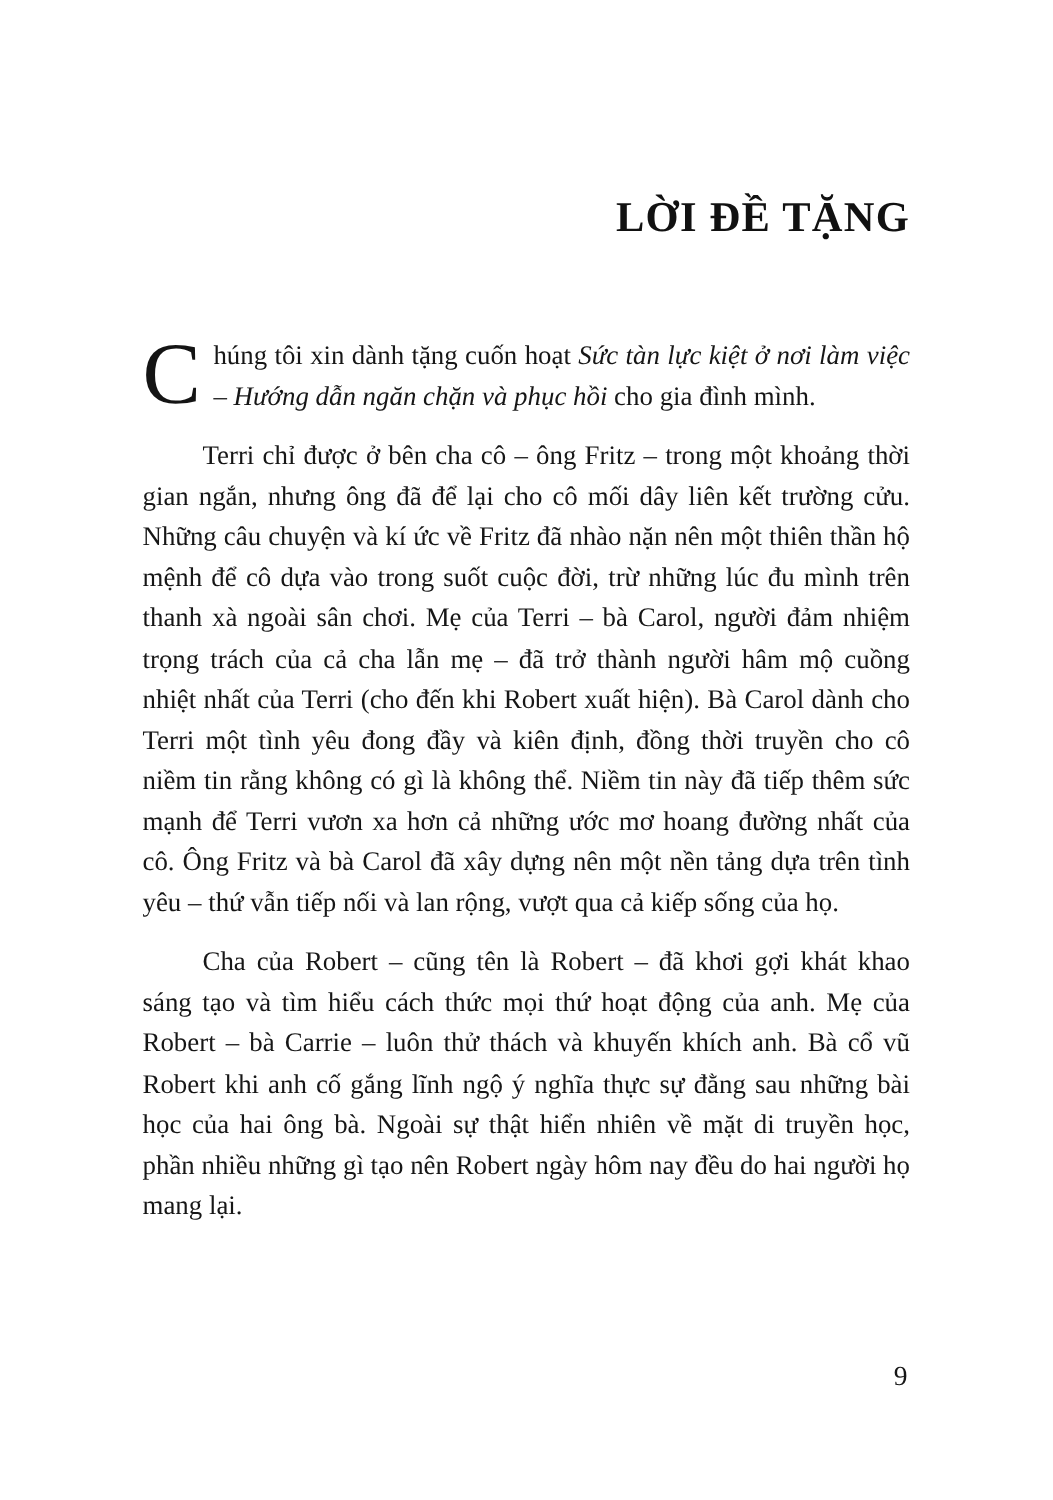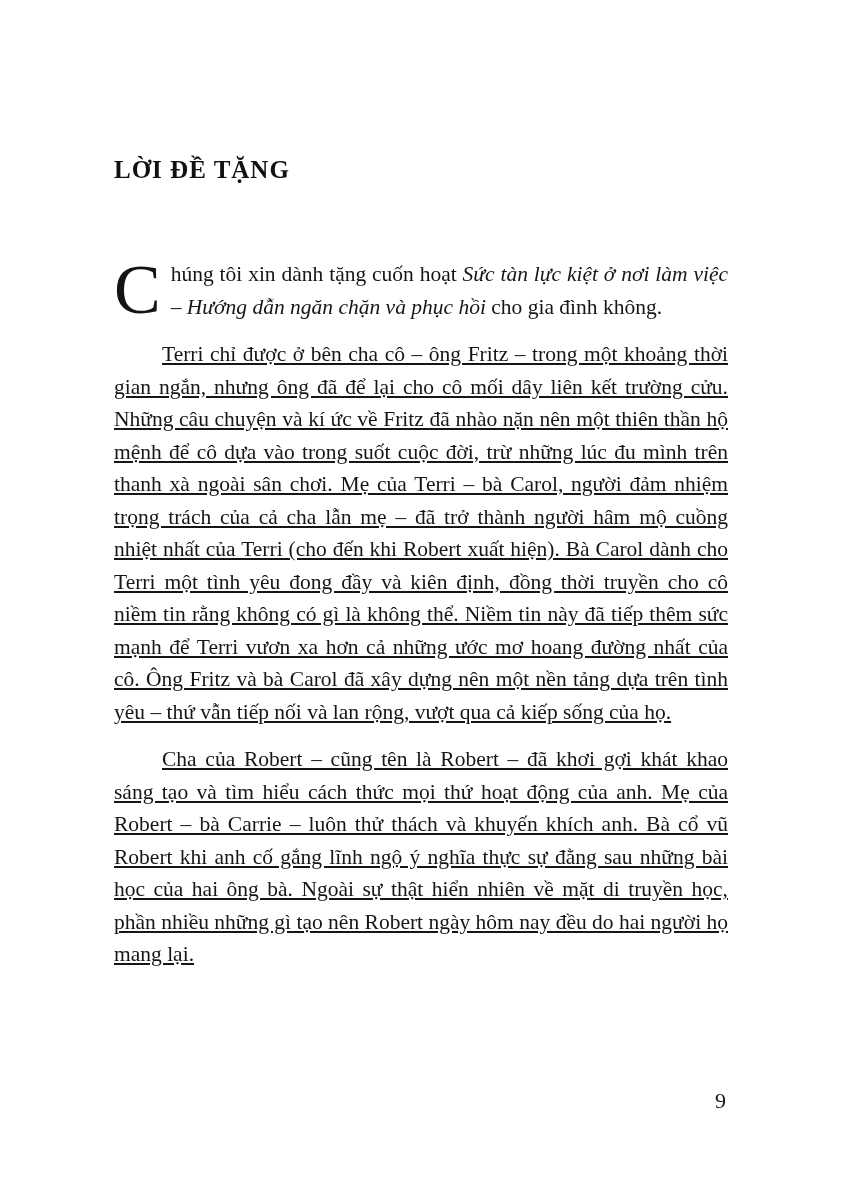--- a/index.html
+++ b/index.html
@@ -14,36 +14,36 @@
       position: relative;
       overflow: hidden;
     }
     .page {
       position: relative;
       width: 842px;
       height: 1200px;
       padding: 156px 114px 0 114px;
     }
     .chapter-title {
-      text-align: left;
+      text-align: right;
       font-weight: bold;
-      font-size: 25px;
+      font-size: 34px;
       letter-spacing: 1px;
       color: #111;
       margin-bottom: 74px;
       font-family: "Liberation Serif", "DejaVu Serif", serif;
     }
     .body-text {
       font-size: 21.5px;
       line-height: 32.5px;
       text-align: justify;
       color: #161616;
     }
     p.para { margin-bottom: 15px; }
-    p.indent { text-indent: 48px; text-decoration: underline; }
+    p.indent { text-indent: 48px; }
     .dropcap {
       float: left;
       font-size: 70px;
       line-height: 56px;
       padding: 4px 10px 0 0;
       color: #141414;
     }
     .italic { font-style: italic; }
     .page-number {
       position: absolute;
@@ -56,21 +56,21 @@
 </head>
 <body>
 
 <div class="page">
 
   <h1 class="chapter-title">LỜI ĐỀ TẶNG</h1>
 
   <div class="body-text">
 
     <p class="para">
-      <span class="dropcap">C</span><span>húng tôi xin dành tặng cuốn hoạt </span><span class="italic">Sức tàn lực kiệt ở nơi làm việc – Hướng dẫn ngăn chặn và phục hồi</span><span> cho gia đình không.</span>
+      <span class="dropcap">C</span><span>húng tôi xin dành tặng cuốn hoạt </span><span class="italic">Sức tàn lực kiệt ở nơi làm việc – Hướng dẫn ngăn chặn và phục hồi</span><span> cho gia đình mình.</span>
     </p>
 
     <p class="para indent">Terri chỉ được ở bên cha cô – ông Fritz – trong một khoảng thời gian ngắn, nhưng ông đã để lại cho cô mối dây liên kết trường cửu. Những câu chuyện và kí ức về Fritz đã nhào nặn nên một thiên thần hộ mệnh để cô dựa vào trong suốt cuộc đời, trừ những lúc đu mình trên thanh xà ngoài sân chơi. Mẹ của Terri – bà Carol, người đảm nhiệm trọng trách của cả cha lẫn mẹ – đã trở thành người hâm mộ cuồng nhiệt nhất của Terri (cho đến khi Robert xuất hiện). Bà Carol dành cho Terri một tình yêu đong đầy và kiên định, đồng thời truyền cho cô niềm tin rằng không có gì là không thể. Niềm tin này đã tiếp thêm sức mạnh để Terri vươn xa hơn cả những ước mơ hoang đường nhất của cô. Ông Fritz và bà Carol đã xây dựng nên một nền tảng dựa trên tình yêu – thứ vẫn tiếp nối và lan rộng, vượt qua cả kiếp sống của họ.</p>
 
     <p class="para indent">Cha của Robert – cũng tên là Robert – đã khơi gợi khát khao sáng tạo và tìm hiểu cách thức mọi thứ hoạt động của anh. Mẹ của Robert – bà Carrie – luôn thử thách và khuyến khích anh. Bà cổ vũ Robert khi anh cố gắng lĩnh ngộ ý nghĩa thực sự đằng sau những bài học của hai ông bà. Ngoài sự thật hiển nhiên về mặt di truyền học, phần nhiều những gì tạo nên Robert ngày hôm nay đều do hai người họ mang lại.</p>
 
   </div>
 
   <div class="page-number">9</div>
 

